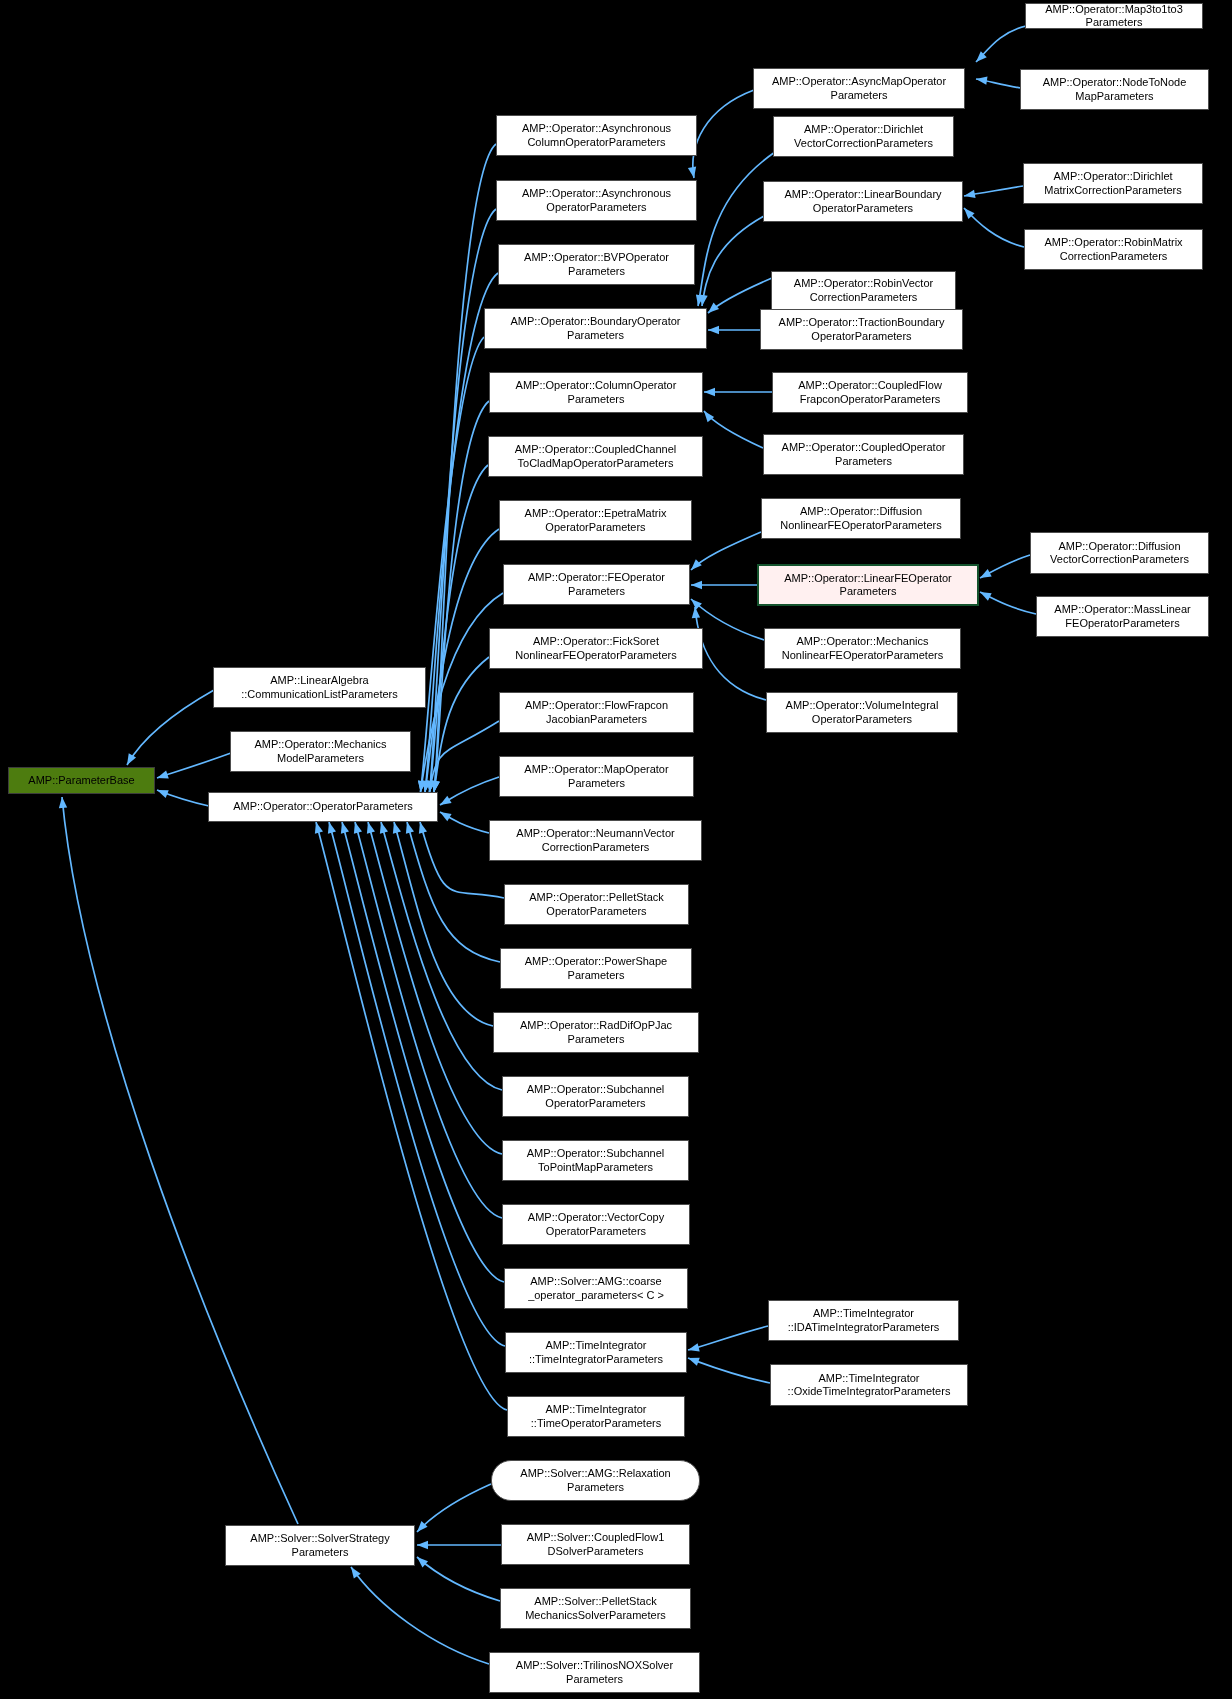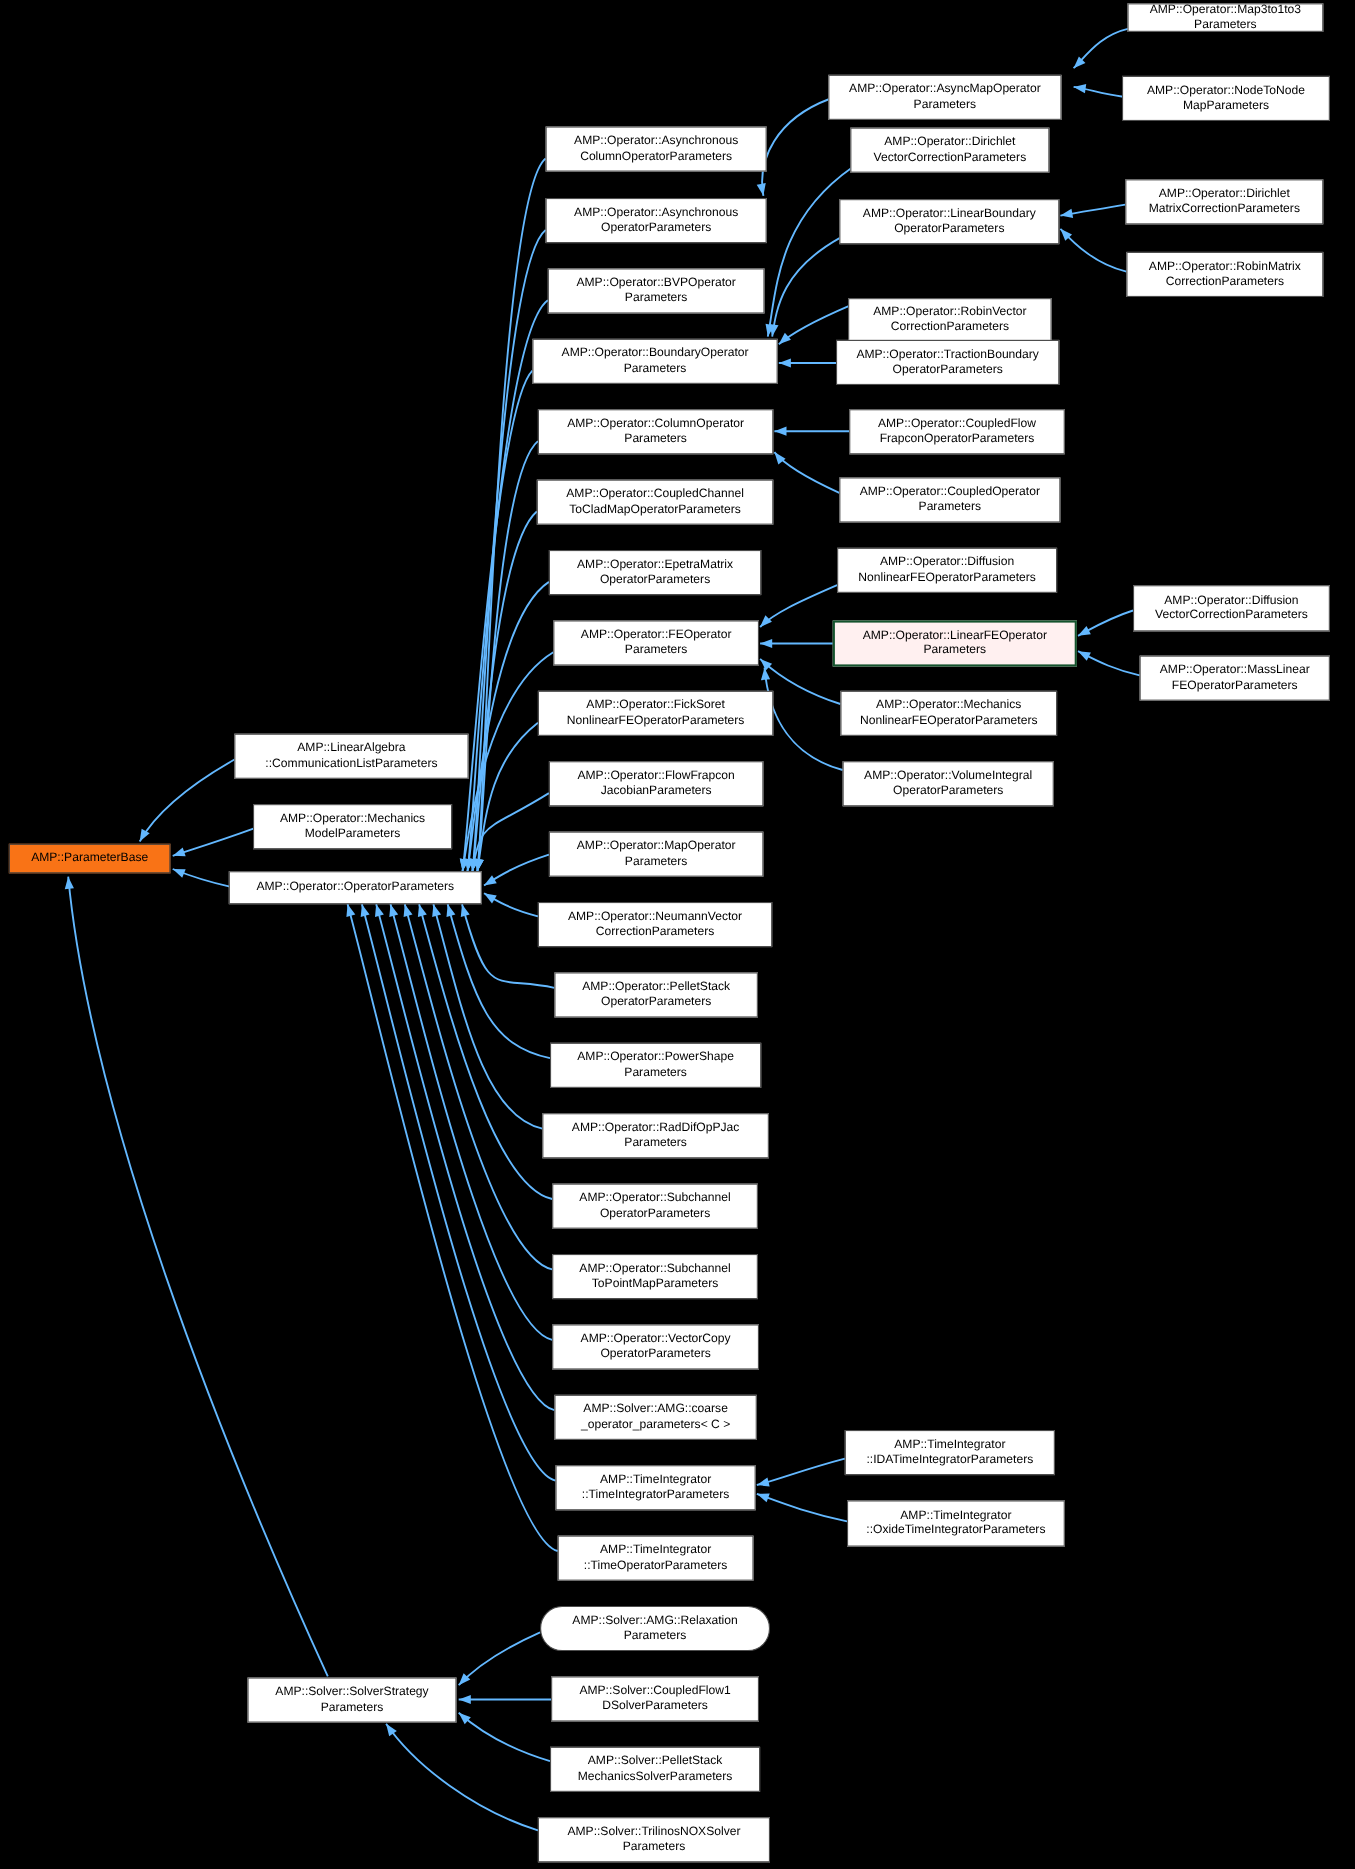--- a/index.html
+++ b/index.html
@@ -3,21 +3,21 @@
 <meta charset="utf-8">
 <style>
   html,body{margin:0;padding:0;background:#000;}
   #stage{position:relative;width:1232px;height:1699px;background:#000;overflow:hidden;
          font-family:"Liberation Sans", sans-serif;}
   #edges{position:absolute;left:0;top:0;}
   .node{position:absolute;box-sizing:border-box;background:#fff;border:1.5px solid #4d4d4d;
         color:#000;font-size:11px;line-height:13.5px;text-align:center;
         display:flex;flex-direction:column;justify-content:center;align-items:center;
         white-space:nowrap;}
-  .node.root{background:#f97316;border-color:#3c3c3c;}
+  .node.root{background:#4d7c0f;border-color:#3c3c3c;}
   .node.hl{background:#fff0f0;border:2px solid #14532d;}
 </style>
 </head>
 <body>
 
 <div id="stage">
   <svg id="edges" width="1232" height="1699">
       <path d="M214,690 C168,716 140,742 127,765" fill="none" stroke="#63b8ff" stroke-width="1.7"></path>
       <polygon points="127,765 136.06899374597148,757.4904492520837 128.75626590072235,753.3571682960734" fill="#63b8ff"></polygon>
       <path d="M231,753 C198,765 175,772 157,778" fill="none" stroke="#63b8ff" stroke-width="1.7"></path>

